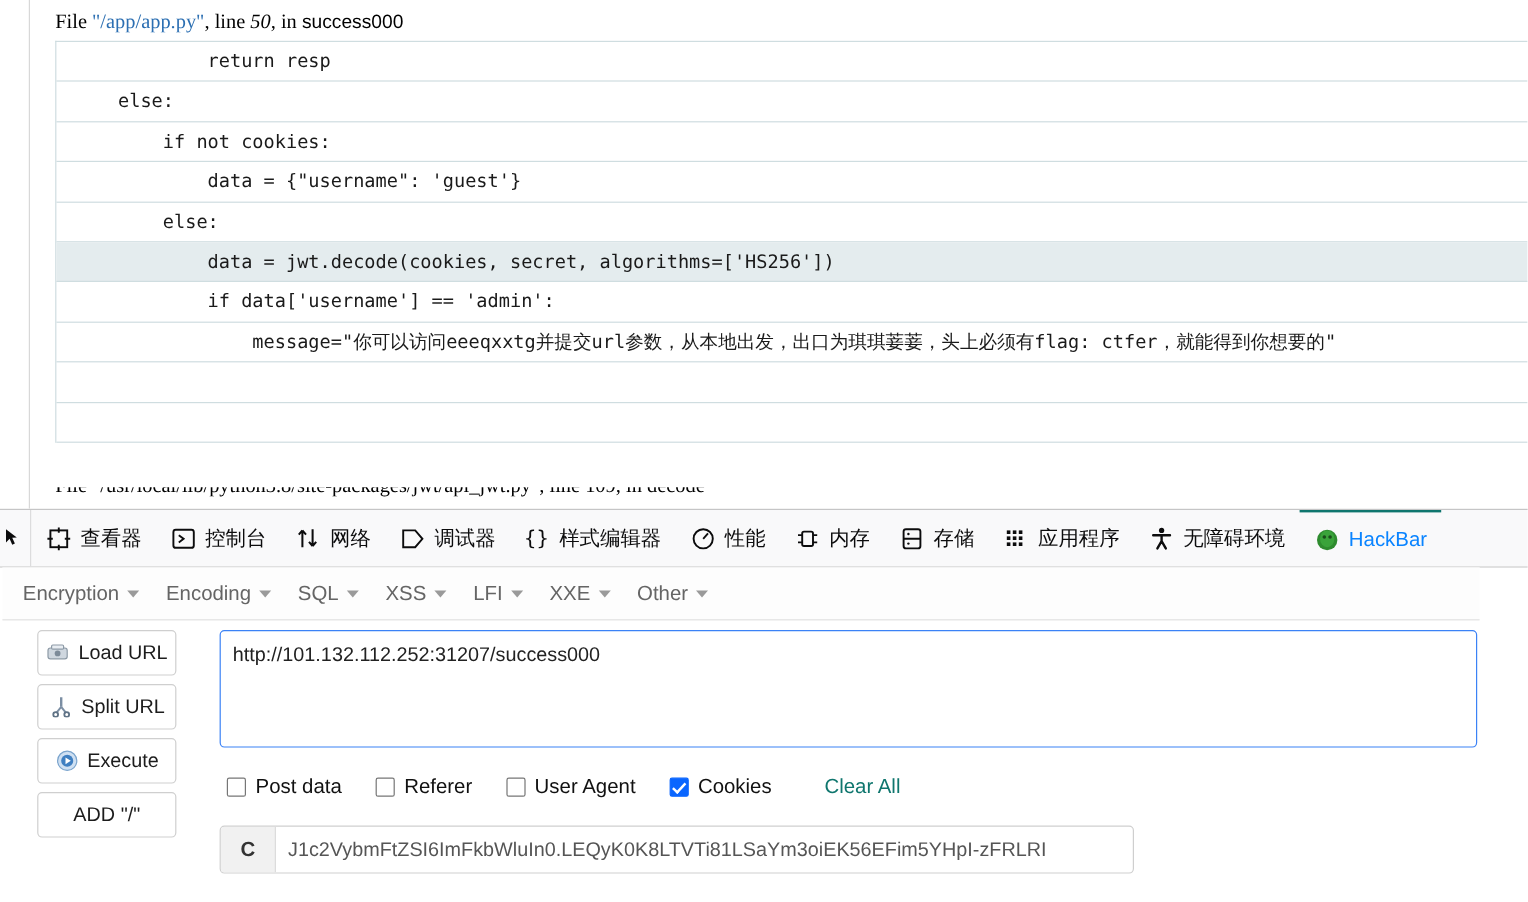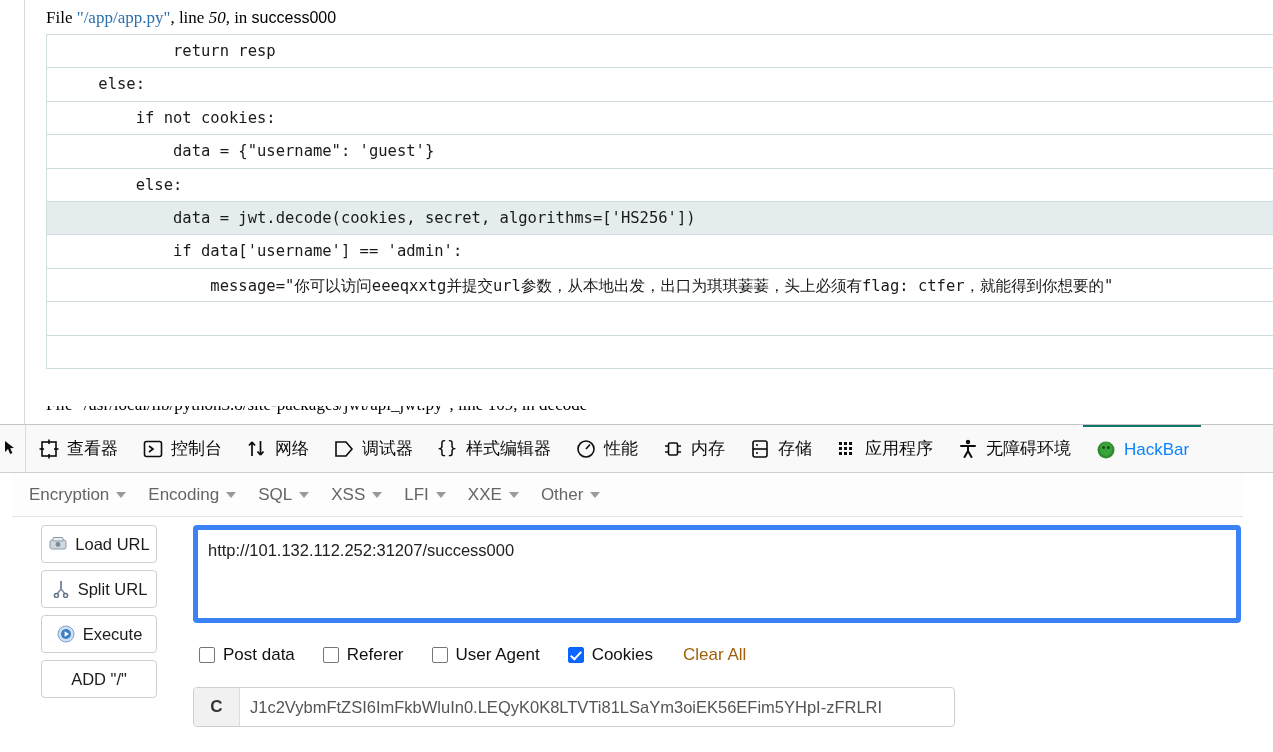--- a/index.html
+++ b/index.html
@@ -141,21 +141,21 @@
   .dt-tab.active {
     border-top: 3px solid #0f766e;
     margin-top: -1px;
     color: #0a84ff;
   }
   .dt-tab.active .lbl { color: #0a84ff; }
 
   
   #hackbar {
     position: absolute;
-    left: 12px; top: 473px;
+    left: 2px; top: 473px;
     width: 1231px; height: 279px;
     background: #ffffff;
   }
   #hb-menu {
     height: 44px;
     border-bottom: 1px solid #e2e2e2;
     display: flex;
     align-items: center;
     padding-left: 6px;
     background: #fdfdfd;
@@ -204,21 +204,21 @@
   }
   .hb-btn .bic { width: 20px; height: 20px; display:inline-flex; align-items:center; justify-content:center;}
   #hb-right {
     flex: 1;
     padding-left: 36px;
     padding-right: 2px;
   }
   #hb-url {
     width: 100%;
     height: 98px;
-    border: 5px solid #3b82f6;
+    border: 1px solid #3b82f6;
     border-radius: 4px;
     background: #ffffff;
     font-size: 16.5px;
     font-family: "Liberation Sans", sans-serif;
     color: #222;
     padding: 9px 10px;
     resize: none;
     outline: none;
     line-height: 1.35;
   }
@@ -254,23 +254,23 @@
   .cb.checked::after {
     content: "";
     position: absolute;
     left: 4.5px; top: 1px;
     width: 4px; height: 9px;
     border: solid #fff;
     border-width: 0 2px 2px 0;
     transform: rotate(43deg);
   }
   #clear-all {
-    color: #a16207;
+    color: #0f766e;
     font-size: 17px;
-    margin-left: 2px;
+    margin-left: 16px;
     cursor: pointer;
   }
   #hb-token-row {
     display: flex;
     align-items: stretch;
     margin-top: 22px;
     width: 762px;
     height: 40px;
     border: 1px solid #cfcfcf;
     border-radius: 4px;

